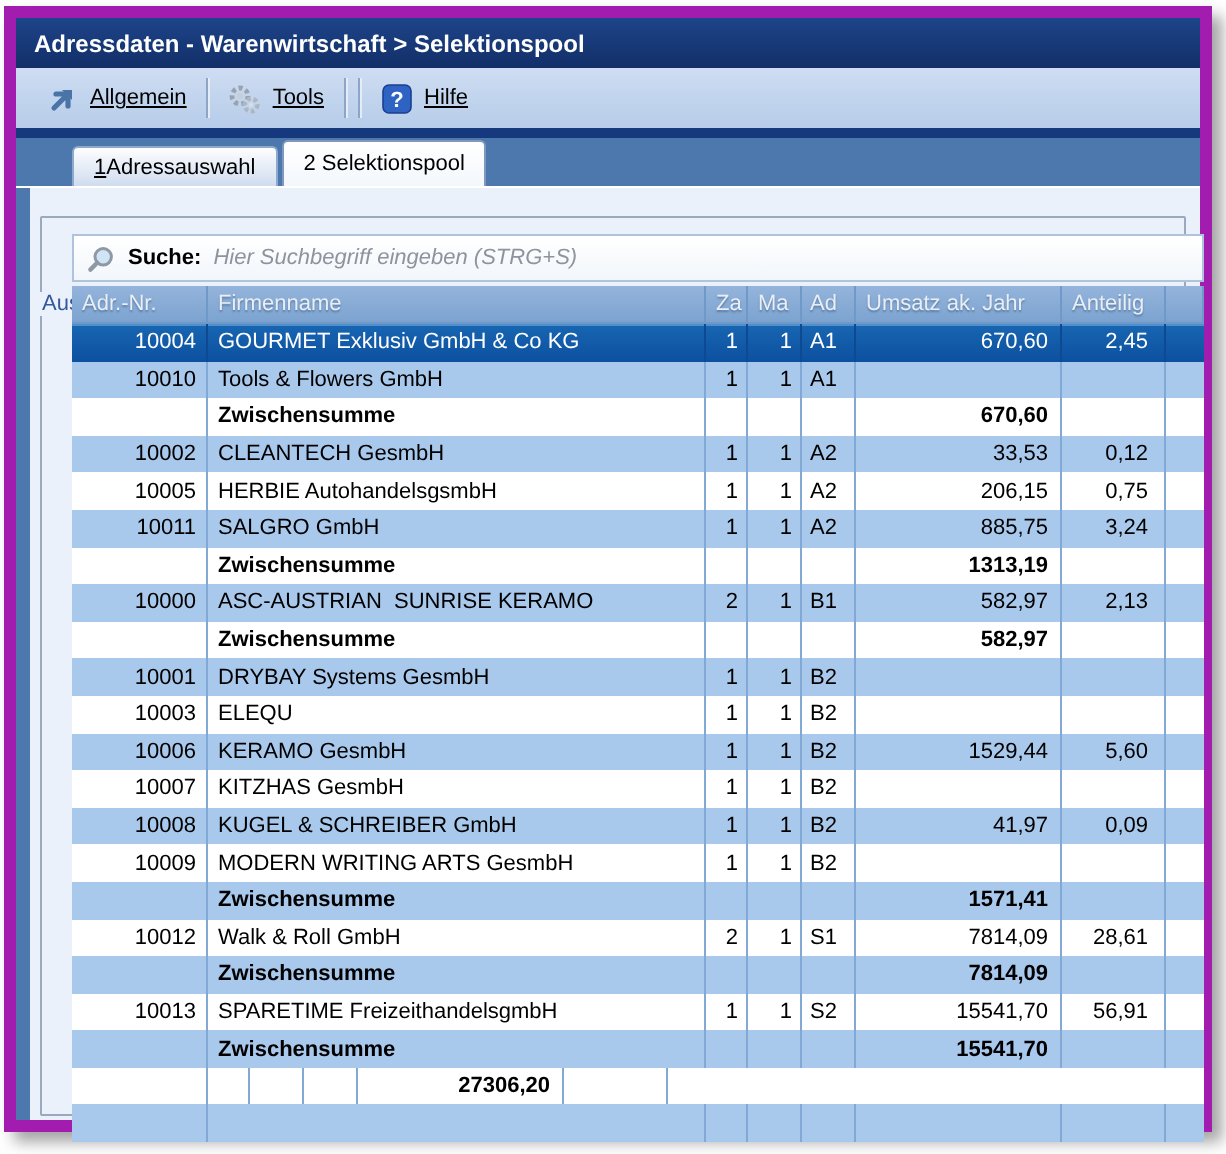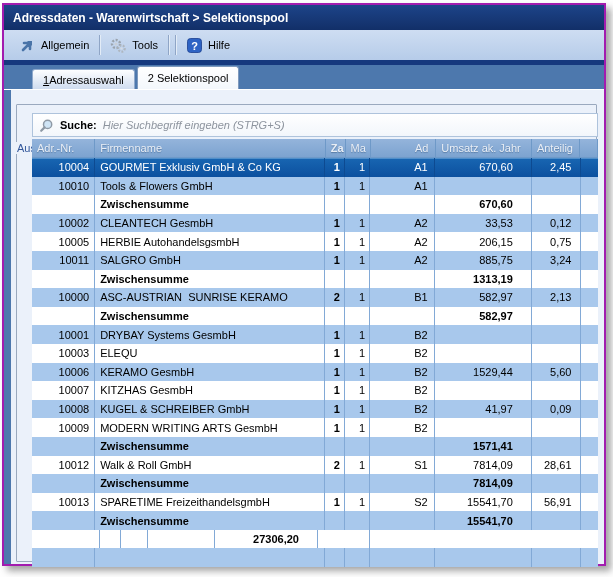--- a/index.html
+++ b/index.html
@@ -7,42 +7,42 @@
     width:613px;height:577px;position:relative;overflow:hidden;
     background:#ffffff;
     font-family:"Liberation Sans","DejaVu Sans",sans-serif;
     font-size:11px;color:#000;
     -webkit-font-smoothing:antialiased;
   }
   .window{
     position:absolute;left:2px;top:3px;width:604px;height:563px;
     background:#EBF1FA;
     box-shadow:5px 5px 7px rgba(90,90,90,0.55);
-    border:2px solid #a21caf;
+    border:6px solid #a21caf;
     box-sizing:border-box;
   }
   
   .titlebar{
     position:absolute;left:0;top:0;right:0;height:25px;
     background:linear-gradient(#1D4489,#122F68);
     color:#fff;font-weight:bold;font-size:12px;
     display:flex;align-items:center;padding-left:9px;box-sizing:border-box;
   }
   
   .toolbar{
     position:absolute;left:0;top:25px;right:0;height:30px;
     background:linear-gradient(#CEDDF2,#B6CCE9);
     display:flex;align-items:center;padding-left:8px;box-sizing:border-box;
   }
   .tbtn{
     display:flex;align-items:center;gap:5px;
     background:transparent;border:none;padding:3px 7px;cursor:pointer;
     font-family:inherit;font-size:11px;color:#000;
   }
-  .tbtn .lbl{}
+  .tbtn .lbl{text-decoration:underline;}
   .tsep{
     width:1px;height:20px;background:#8FA5C6;margin:0 3px;
     box-shadow:1px 0 0 #E3ECF7;
   }
   .ticon{width:17px;height:17px;display:inline-block;}
   
   .navyband{position:absolute;left:0;top:55px;right:0;height:5px;background:#16397E;}
   
   .tabstrip{
     position:absolute;left:0;top:60px;right:0;height:24px;
@@ -109,24 +109,24 @@
   }
   .trow.selected .cell{border-right-color:#0D4A91;}
   .cell{
     box-sizing:border-box;height:100%;
     display:flex;align-items:center;
     border-right:1px solid #82A9D6;
     overflow:hidden;white-space:pre;
   }
   .c-nr     {width:68px; justify-content:flex-end;padding-right:5px;}
   .c-name   {width:249px;justify-content:flex-start;padding-left:5px;}
-  .c-za     {width:21px; justify-content:flex-end;padding-right:4px;font-weight:bold;}
+  .c-za     {width:21px; justify-content:flex-end;padding-right:4px;}
   .c-ma     {width:27px; justify-content:flex-end;padding-right:4px;}
-  .c-ad     {width:27px; justify-content:flex-start;padding-left:4px;margin-left:40px;}
-  .c-umsatz {width:103px;justify-content:flex-end;padding-right:18px;}
+  .c-ad     {width:27px; justify-content:flex-start;padding-left:4px;}
+  .c-umsatz {width:103px;justify-content:flex-end;padding-right:6px;}
   .c-anteil {width:52px; justify-content:flex-end;padding-right:8px;}
   .c-end    {width:19px; border-right:none;}
   .trow.header .c-nr,.trow.header .c-za,.trow.header .c-ma,
   .trow.header .c-umsatz,.trow.header .c-anteil{
     justify-content:flex-start;padding-left:5px;padding-right:0;
   }
   .bold{font-weight:bold;}
 </style>
 </head>
 <body>

